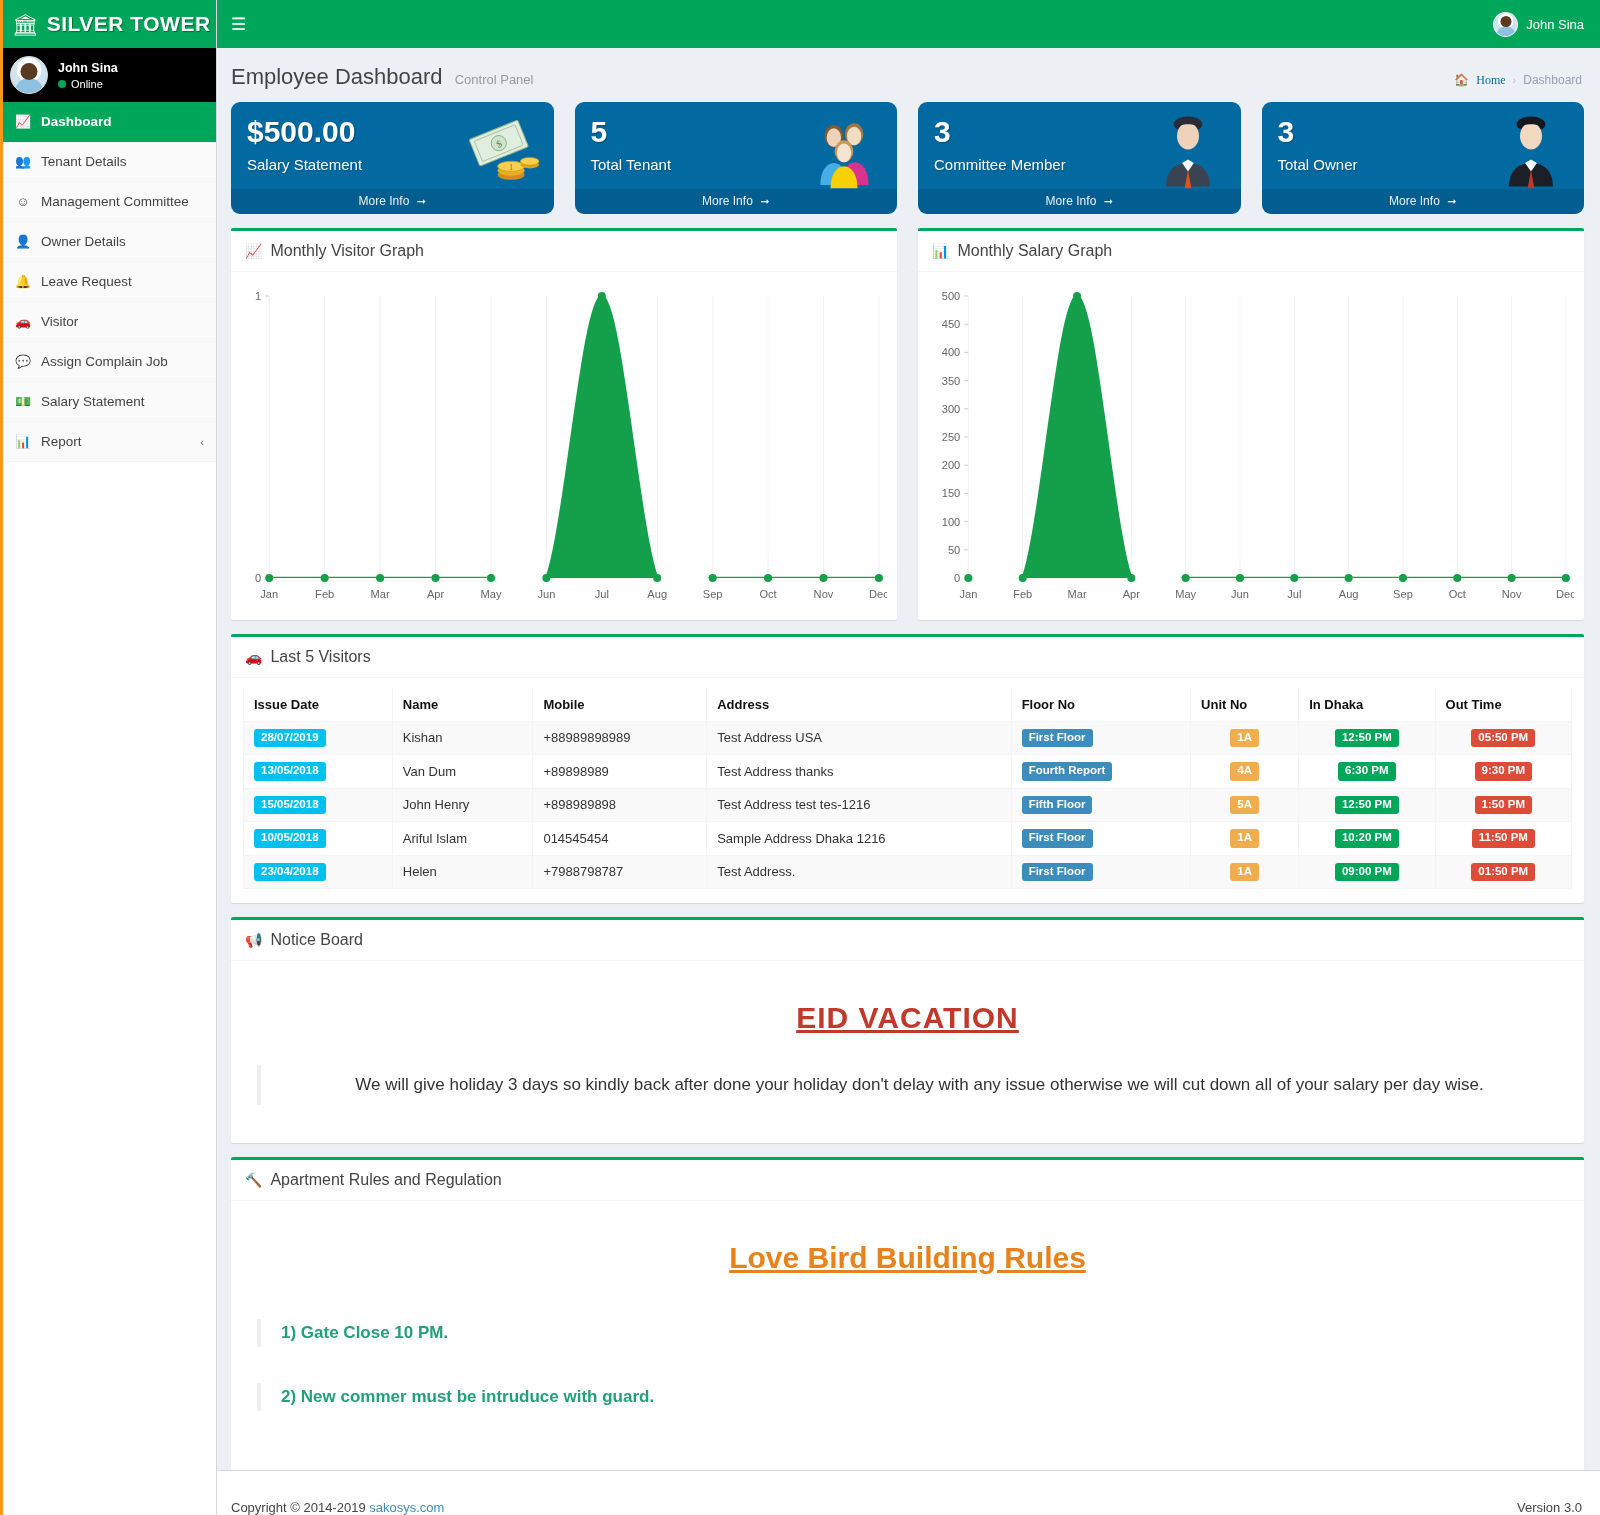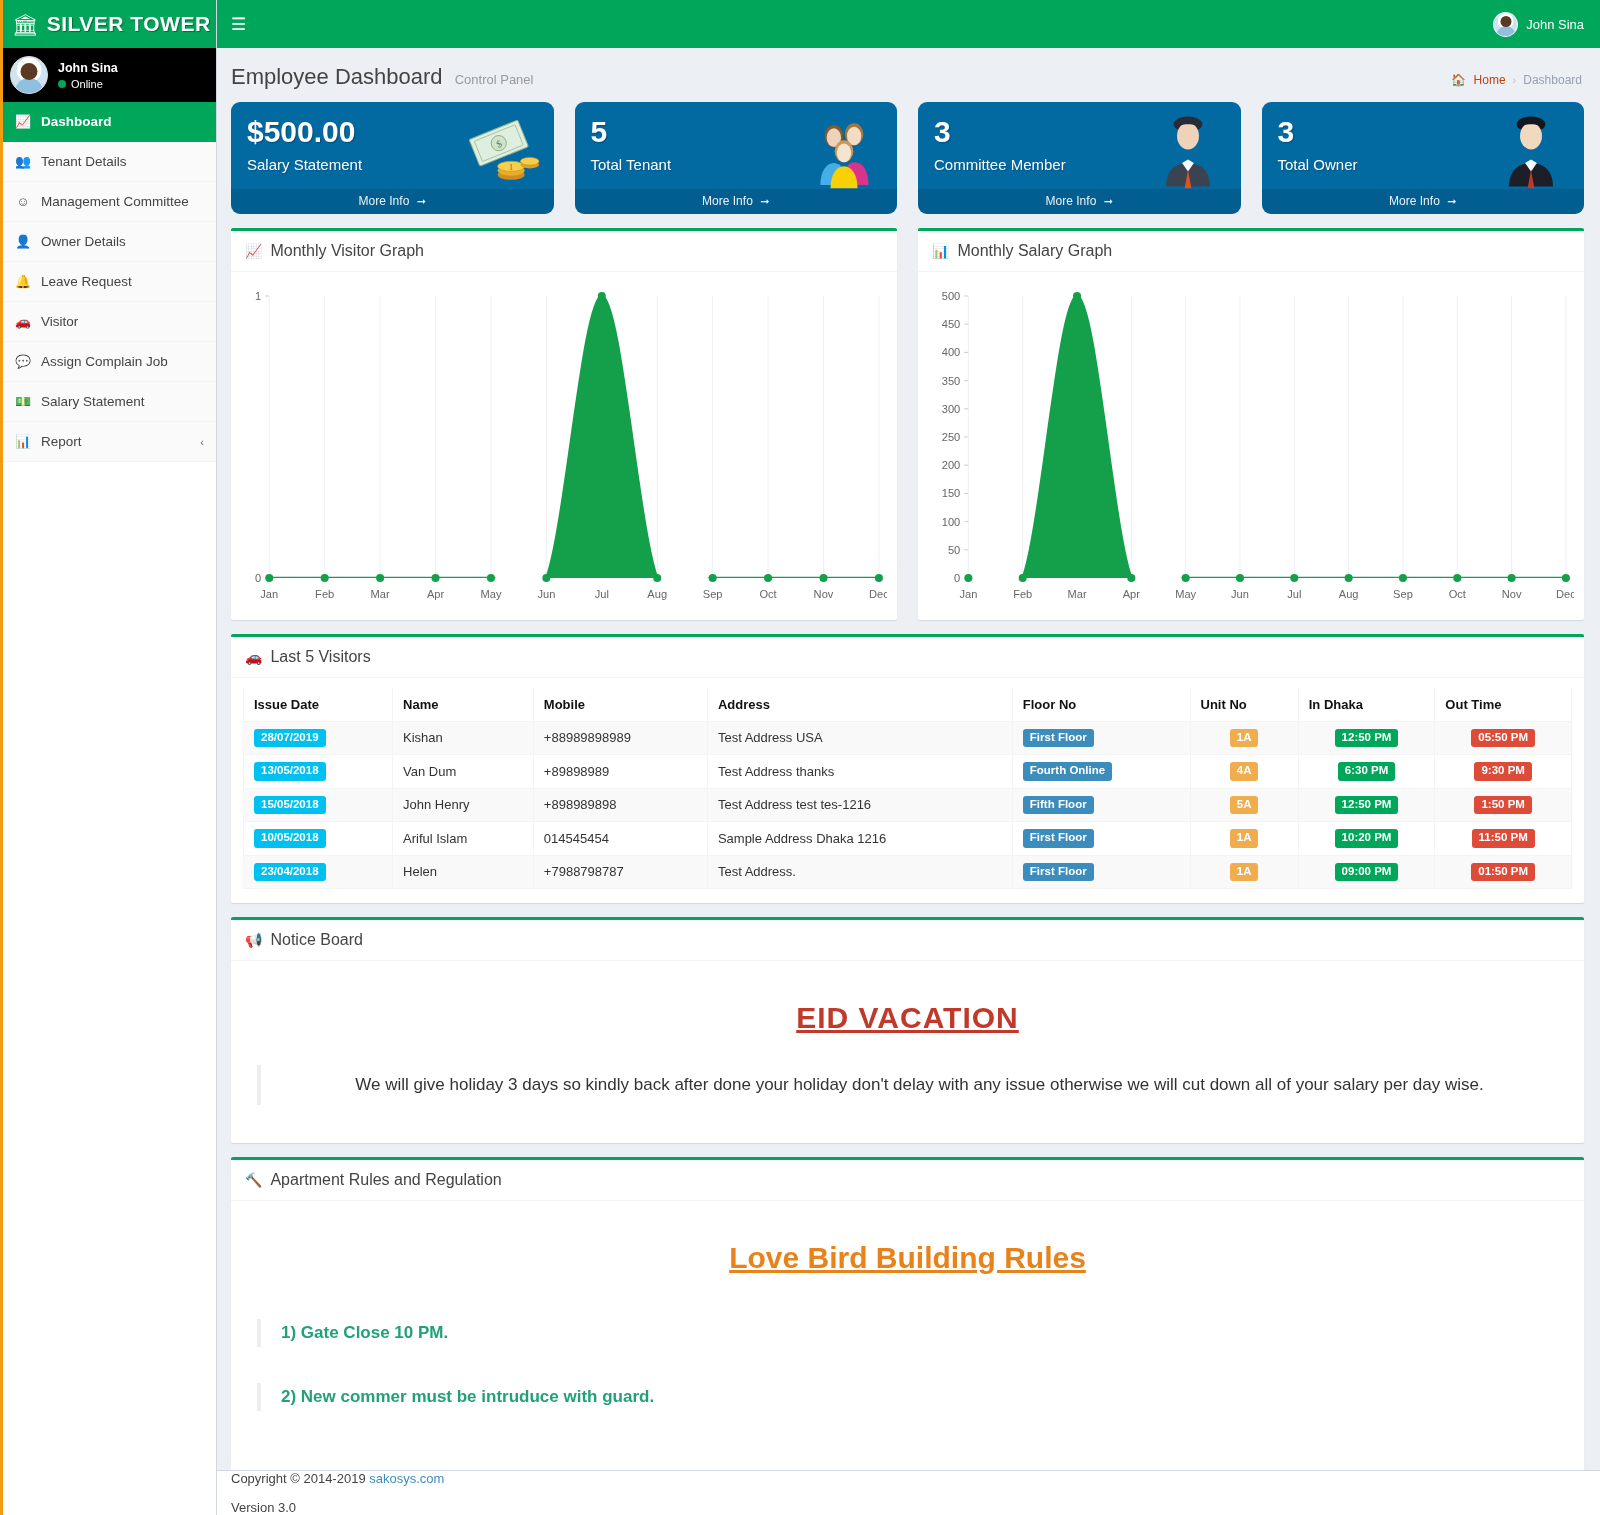--- a/index.html
+++ b/index.html
@@ -101,21 +101,21 @@
 
   
   .content { position: absolute; left: 217px; top: 48px; width: 1383px; }
   .page-head {
     display: flex; align-items: baseline; justify-content: space-between;
     padding: 16px 18px 8px 14px;
   }
   .page-title { font-size: 22px; color: #444; font-weight: normal; }
   .page-title small { font-size: 13px; color: #999; margin-left: 6px; }
   .breadcrumb { font-size: 12px; color: #97a0b3; display: flex; align-items: center; gap: 7px; }
-  .breadcrumb a { color: #c2410c; text-decoration: none; }
+  .breadcrumb a { color: #0369a1; text-decoration: none; font-family: Liberation Serif, serif; }
   .breadcrumb .sep { color: #b8c0cc; font-size: 11px; }
 
   
   .stats { display: flex; gap: 21px; padding: 4px 16px 0 14px; }
   .small-box {
     flex: 1; background: #0369a1; color: #fff;
     border-radius: 9px; position: relative; overflow: hidden;
   }
   .sb-inner { padding: 14px 16px 16px; position: relative; z-index: 2; }
   .sb-num { font-size: 30px; font-weight: bold; line-height: 1.05;
@@ -189,22 +189,22 @@
   }
   .rule-item {
     border-left: 4px solid #eee; margin: 36px 12px; padding: 4px 0 4px 20px;
     font-size: 17px; color: #22a07a; font-weight: bold;
   }
 
   
   .footer {
     position: absolute; left: 217px; bottom: 0; width: 1383px; height: 45px;
     background: #fff; border-top: 1px solid #d2d6de;
-    display: flex; align-items: flex-start; justify-content: space-between;
-    padding: 0 18px 0 14px; font-size: 13px; color: #444; flex-direction: column;
+    display: flex; align-items: flex-end; justify-content: space-between;
+    padding: 0 18px 0 14px; font-size: 13px; color: #444;
   }
   .footer a { color: #3c8dbc; text-decoration: none; }
   .spacer { height: 22px; }
 </style>
 </head>
 <body>
 
 <div class="app">
 
   <aside class="sidebar">
@@ -559,21 +559,21 @@
                   <td><span class="label lb-floor">First Floor</span></td>
                   <td class="c"><span class="label lb-unit">1A</span></td>
                   <td class="c"><span class="label lb-in">12:50 PM</span></td>
                   <td class="c"><span class="label lb-out">05:50 PM</span></td>
                 </tr>
                 <tr>
                   <td><span class="label lb-date">13/05/2018</span></td>
                   <td>Van Dum</td>
                   <td>+89898989</td>
                   <td>Test Address thanks</td>
-                  <td><span class="label lb-floor">Fourth Online</span></td>
+                  <td><span class="label lb-floor">Fourth Report</span></td>
                   <td class="c"><span class="label lb-unit">4A</span></td>
                   <td class="c"><span class="label lb-in">6:30 PM</span></td>
                   <td class="c"><span class="label lb-out">9:30 PM</span></td>
                 </tr>
                 <tr>
                   <td><span class="label lb-date">15/05/2018</span></td>
                   <td>John Henry</td>
                   <td>+898989898</td>
                   <td>Test Address test tes-1216</td>
                   <td><span class="label lb-floor">Fifth Floor</span></td>

